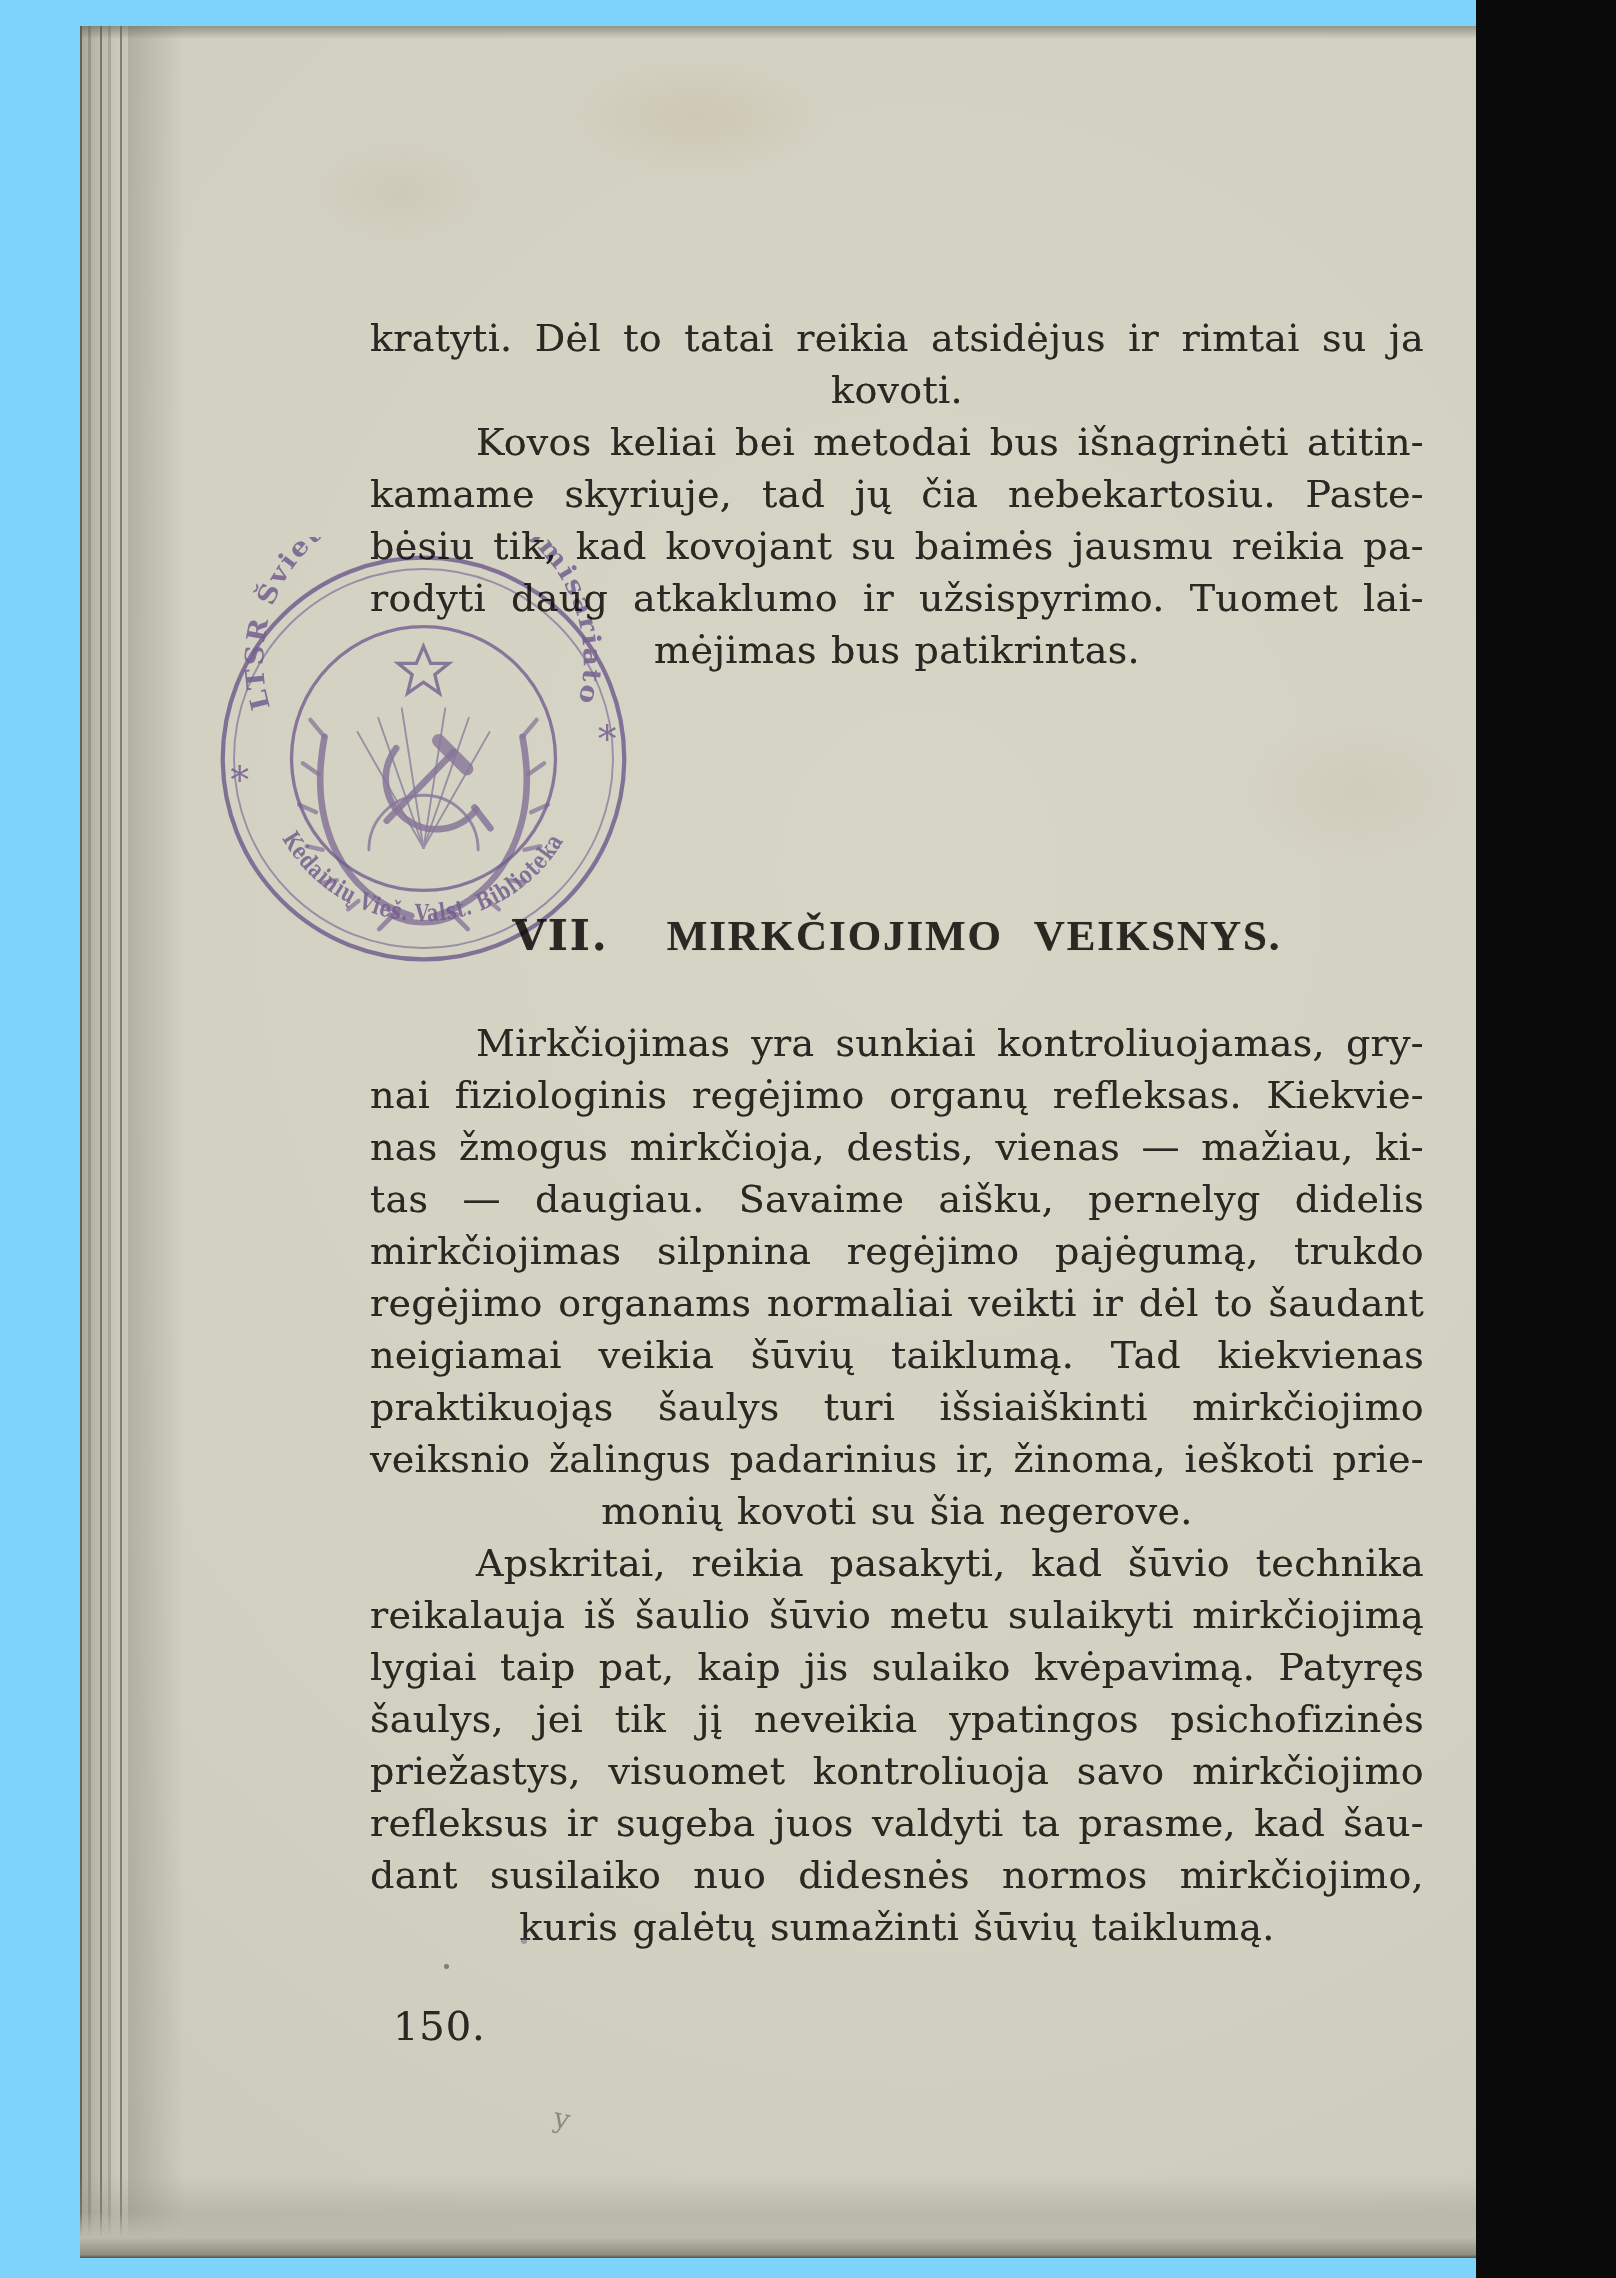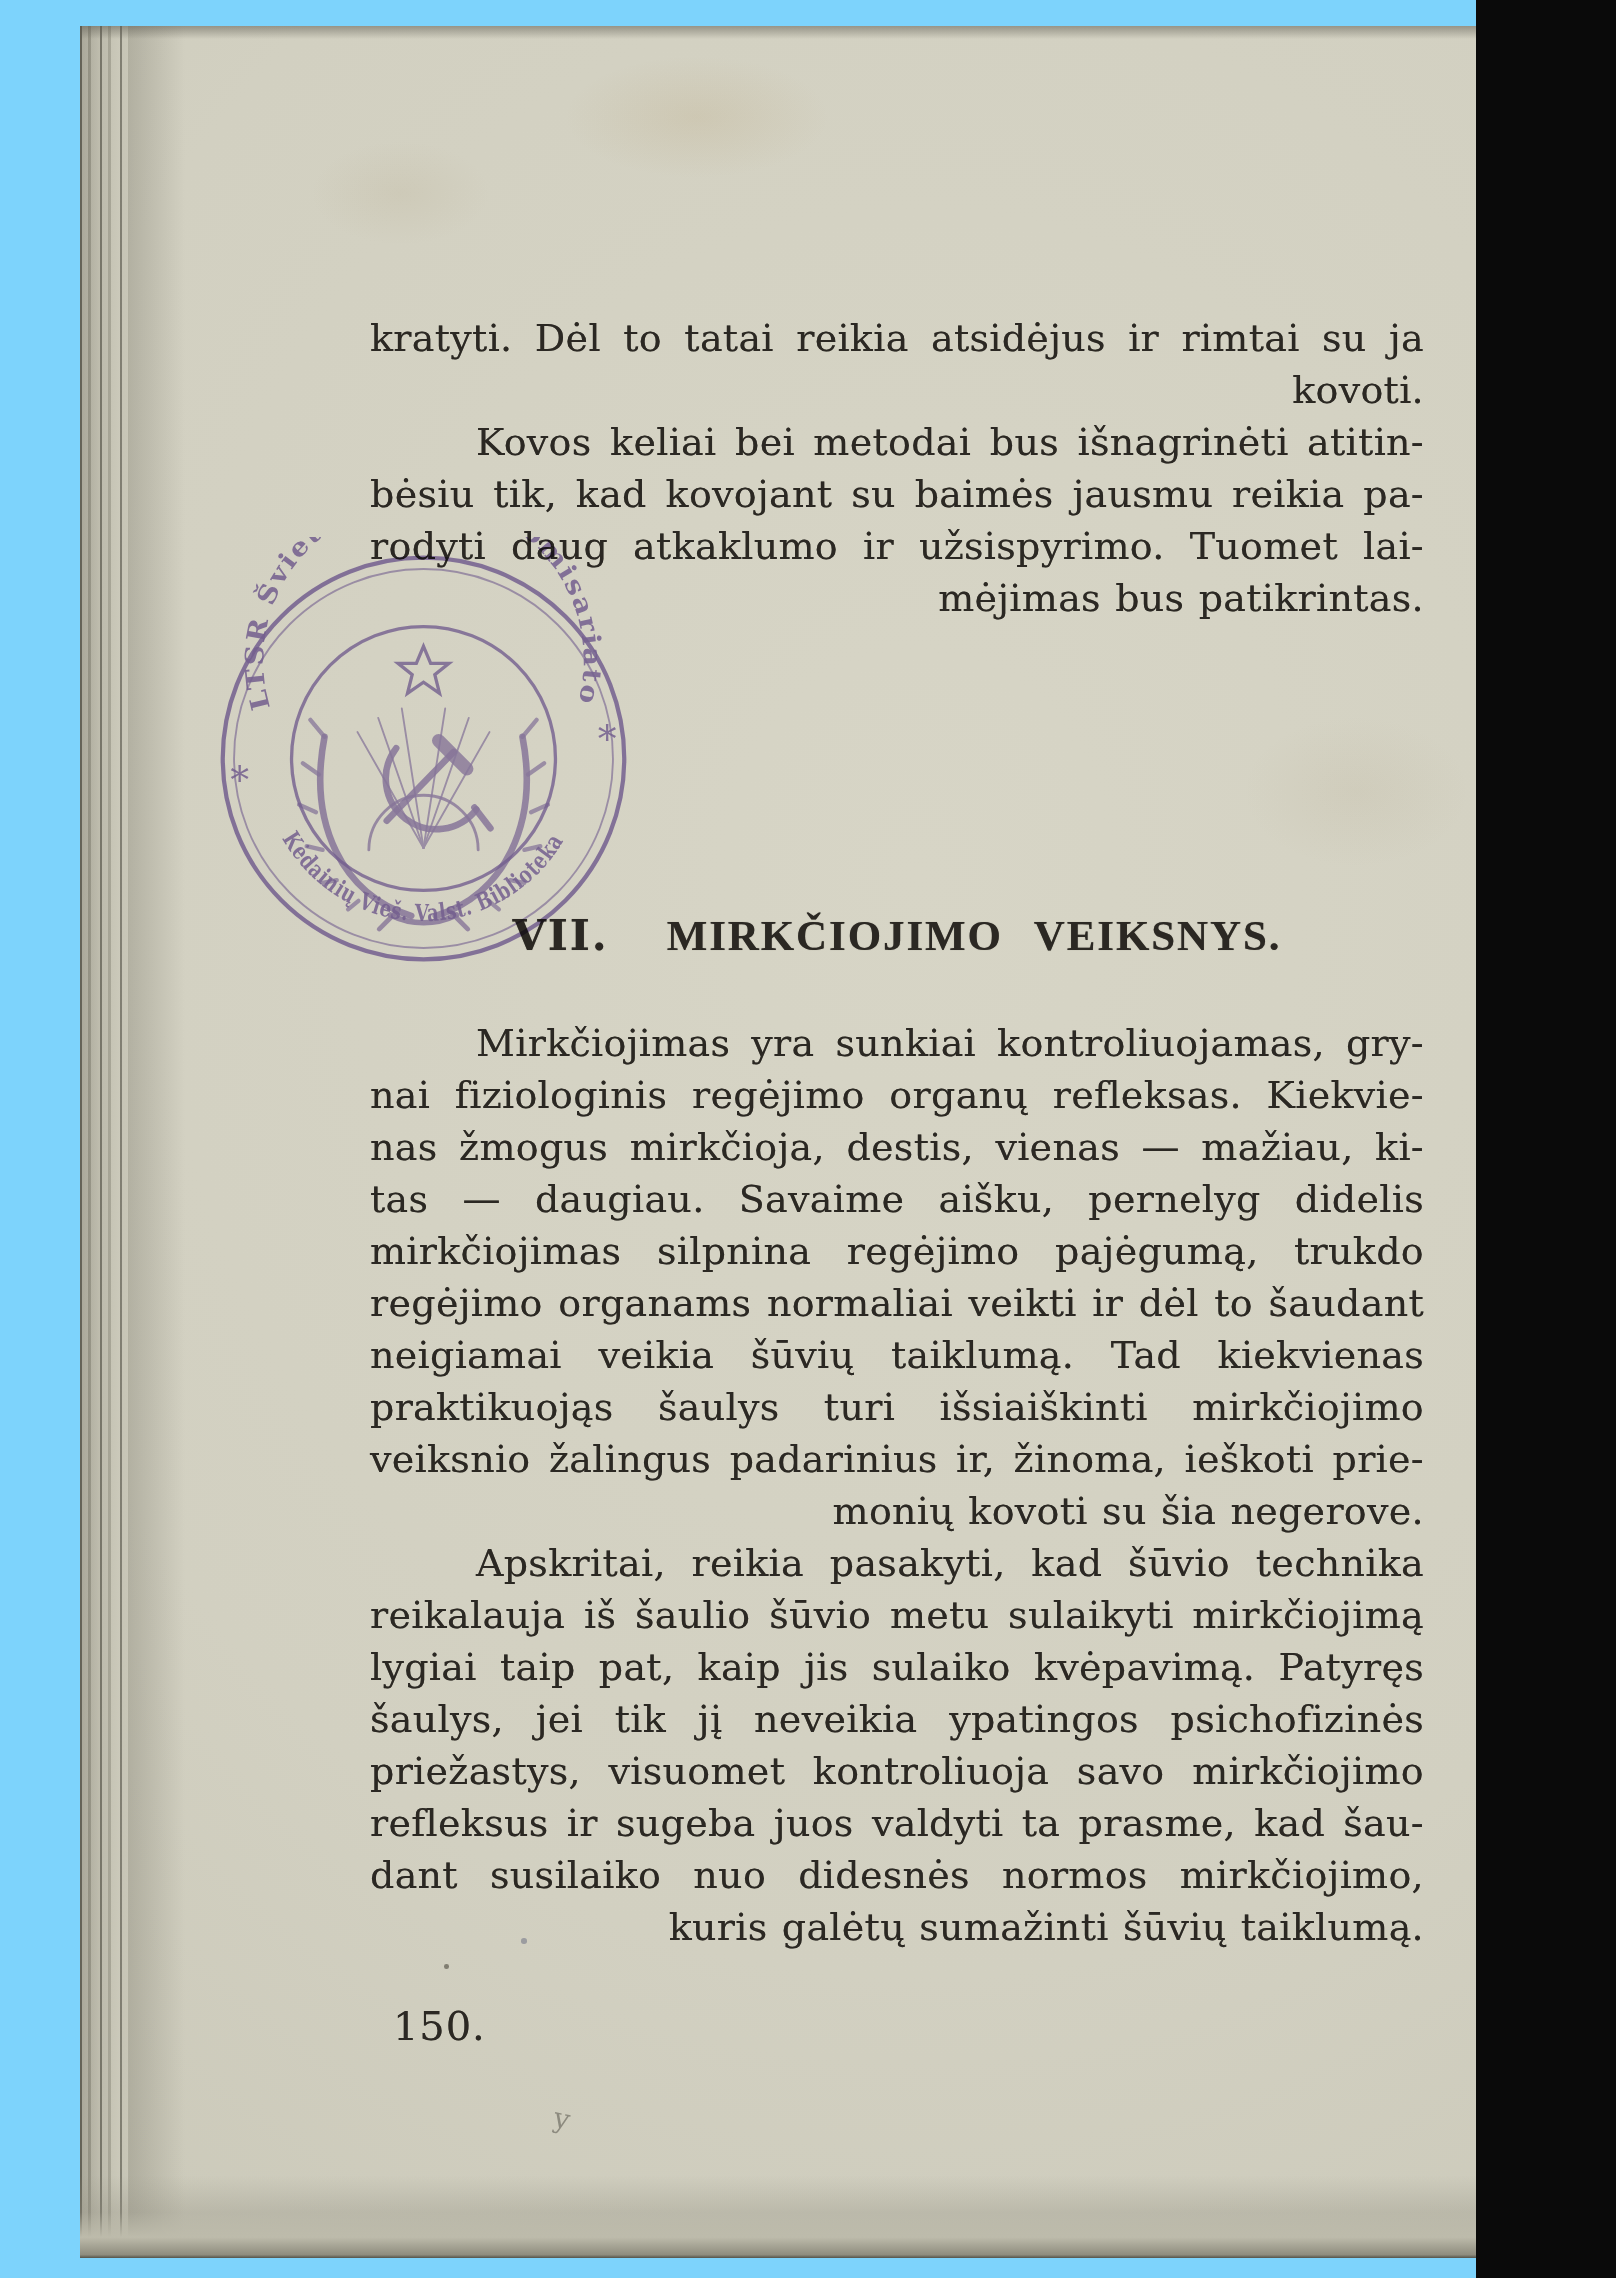--- a/index.html
+++ b/index.html
@@ -31,21 +31,21 @@
     background:radial-gradient(closest-side, rgba(160,140,100,.10), rgba(160,140,100,0));}
   .stain.c{left:1243px;top:716px;width:226px;height:151px;
     background:radial-gradient(closest-side, rgba(150,130,95,.08), rgba(150,130,95,0));}
 
   
   .textcol{position:absolute;left:370px;width:1054px;font-size:38px;line-height:52px;
            letter-spacing:0.3px;word-spacing:1.9px;text-shadow:0 0 0.6px rgba(40,36,30,.55);}
   .p1{top:312px;} .p2{top:1017px;} .p3{top:1537px;}
   .line{height:52px;text-align:justify;text-align-last:justify;white-space:normal;}
   .line.ind{text-indent:106px;}
-  .line.noj{text-align:right;text-align-last:auto;}
+  .line.noj{text-align:center;text-align-last:auto;}
 
   .heading{position:absolute;left:370px;top:910px;width:1054px;display:flex;
            justify-content:center;align-items:baseline;gap:58px;font-weight:700;
            font-size:43px;letter-spacing:1.9px;text-shadow:0 0 0.7px rgba(40,36,30,.6);}
   .heading .title{word-spacing:19px;font-family:Liberation Serif, serif;}
 
   .pagenum{position:absolute;left:393px;top:1973px;font-size:40px;letter-spacing:0.9px;
            text-shadow:0 0 0.6px rgba(40,36,30,.55);margin-top:30px;}
 
   .stray{position:absolute;left:554px;top:2102px;font-size:28px;color:rgba(86,84,74,.55);
@@ -70,20 +70,21 @@
   <div class="edge-right"></div>
   <div class="edge-top"></div>
   <div class="stain a"></div>
   <div class="stain b"></div>
   <div class="stain c"></div>
 
   <div class="textcol p1">
     <div class="line">kratyti.  Dėl to tatai reikia atsidėjus ir rimtai su ja</div>
     <div class="line noj">kovoti.</div>
     <div class="line ind">Kovos keliai bei metodai bus išnagrinėti atitin-</div>
+    <div class="line">kamame skyriuje, tad jų čia nebekartosiu.  Paste-</div>
     <div class="line">bėsiu tik, kad kovojant su baimės jausmu reikia pa-</div>
     <div class="line">rodyti daug atkaklumo ir užsispyrimo.  Tuomet lai-</div>
     <div class="line noj">mėjimas bus patikrintas.</div>
   </div>
 
   <div class="heading">
     <span class="num">VII.</span>
     <span class="title">MIRKČIOJIMO VEIKSNYS.</span>
   </div>
 

